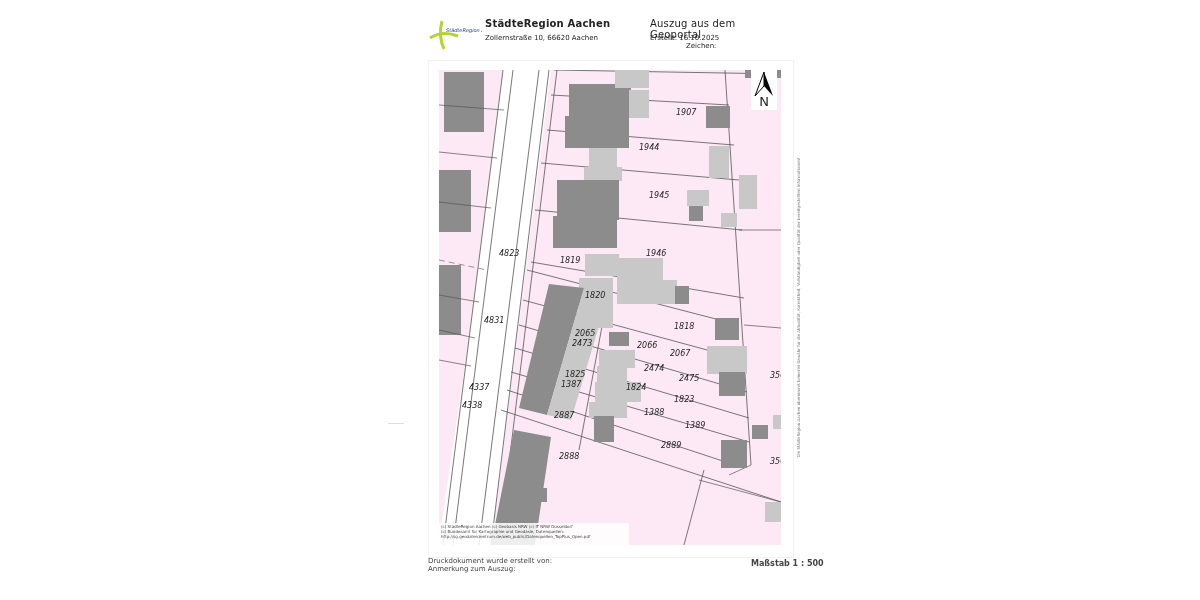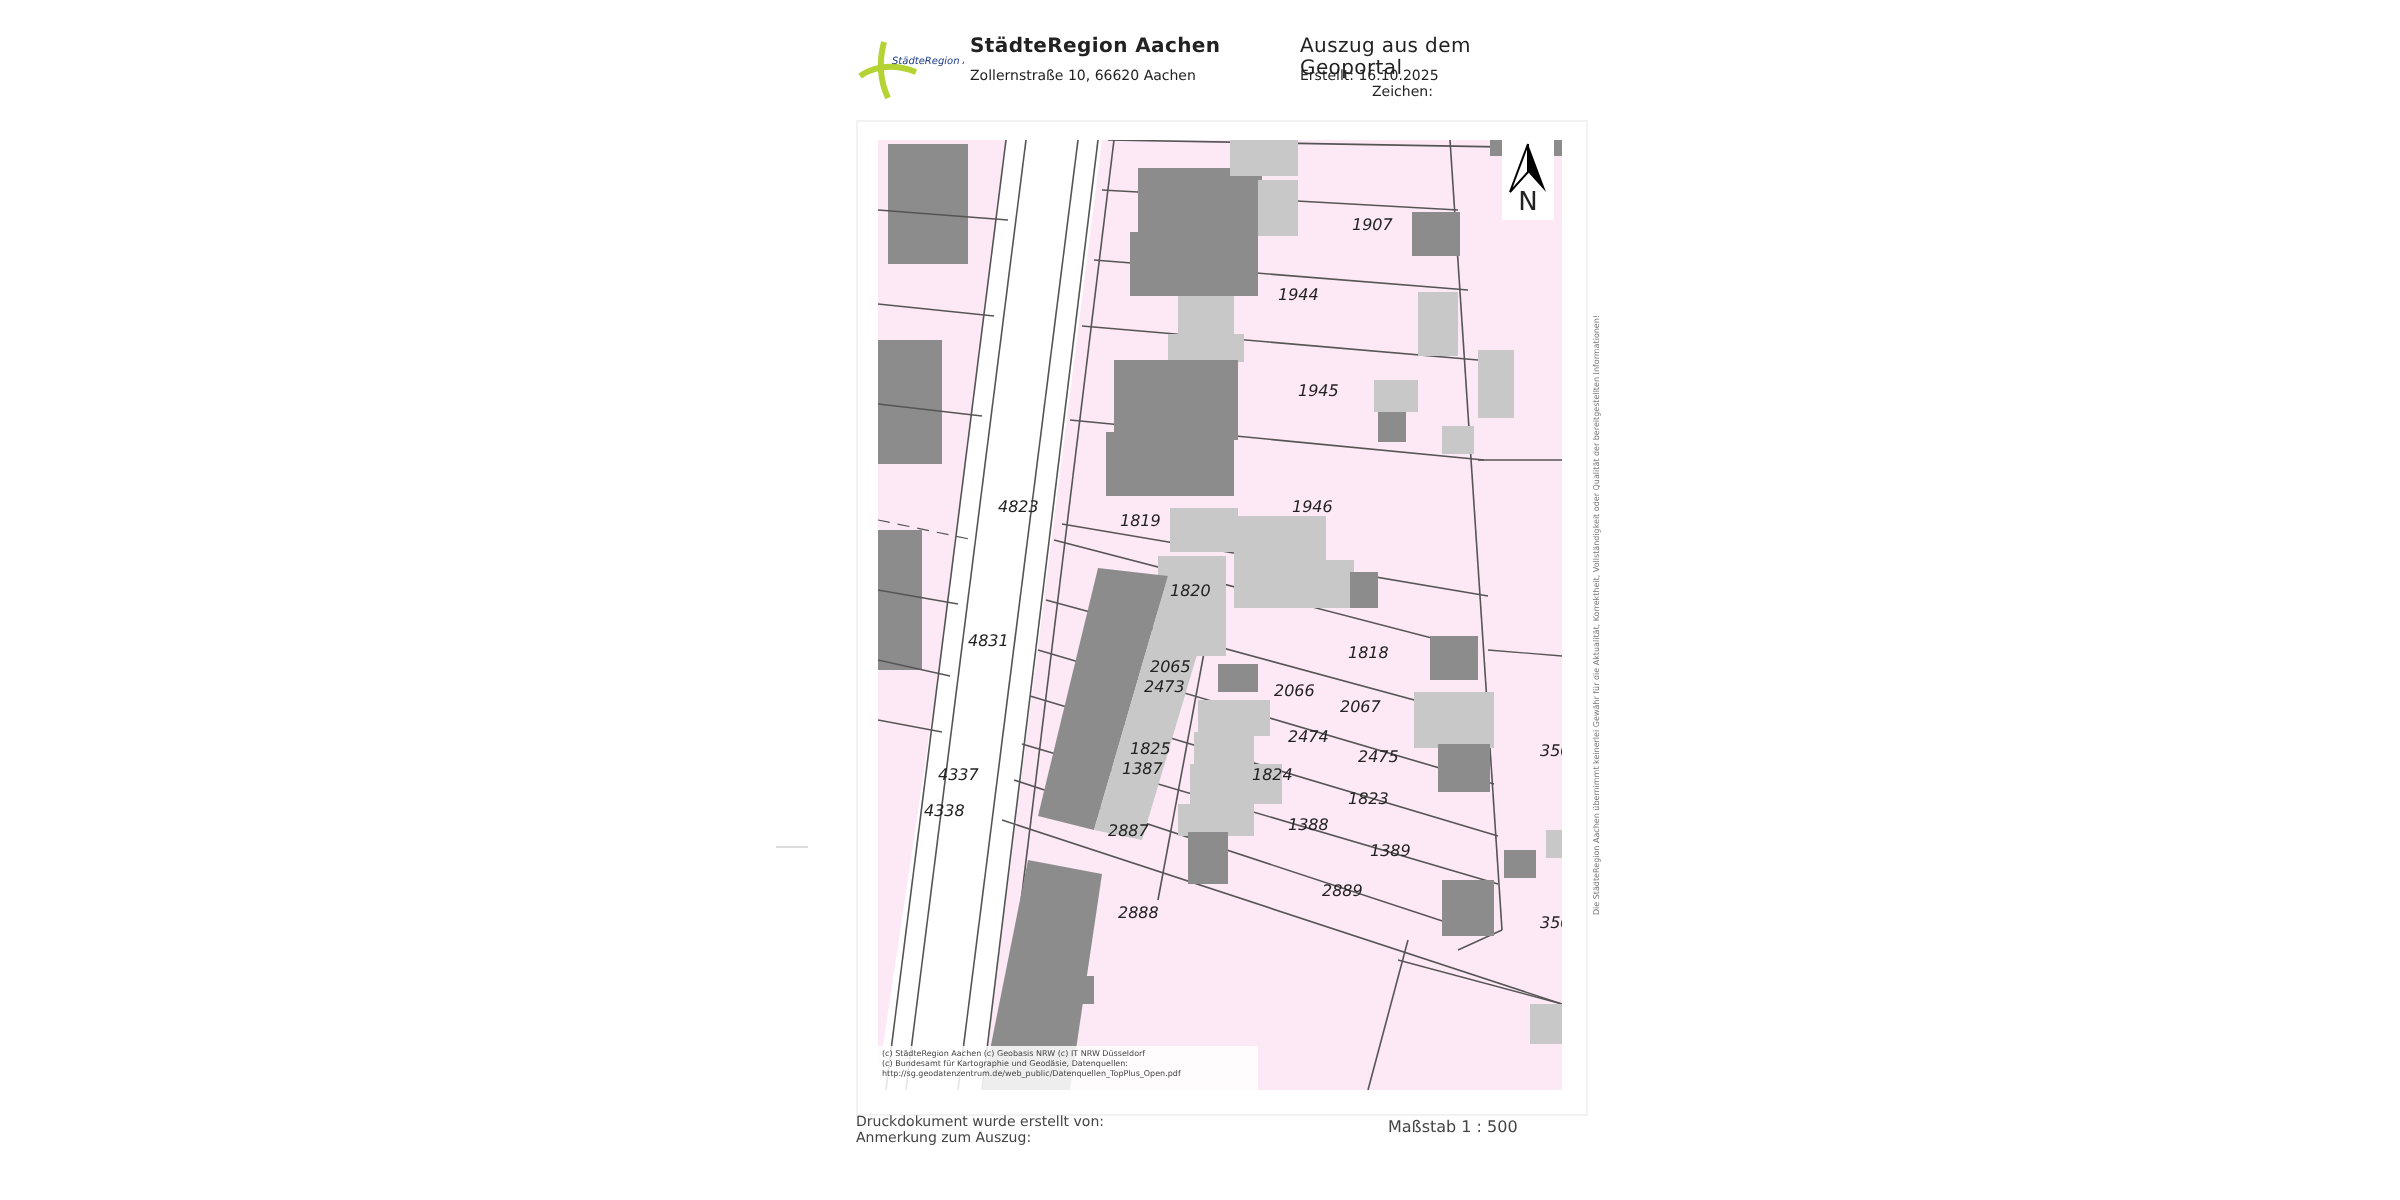--- a/index.html
+++ b/index.html
@@ -17,21 +17,21 @@
   .map svg { position:absolute; left:0; top:0; }
   .north { position:absolute; right:4px; top:0; width:26px; height:40px; background:#fff; }
   .north-label { position:absolute; left:0; right:0; bottom:1px; text-align:center; font-size:13px; }
   .copyright { position:absolute; left:0; bottom:0; width:190px; height:22px; background:rgba(255,255,255,0.85);
                font-size:4px; line-height:5px; padding:1px 2px; box-sizing:border-box; color:#444; }
   .side-note { position:absolute; left:795px; top:148px; width:6px; height:320px; }
   .side-note span { position:absolute; left:-157px; top:157px; width:320px; transform:rotate(-90deg);
                     font-size:4px; color:#777; white-space:nowrap; text-align:center; }
   .footer-left1 { position:absolute; left:428px; top:557px; font-size:7px; color:#444; }
   .footer-left2 { position:absolute; left:428px; top:565px; font-size:7px; color:#444; }
-  .scale { position:absolute; left:694px; top:559px; font-size:8px; font-weight:normal; color:#444; }
+  .scale { position:absolute; left:751px; top:559px; font-size:8px; font-weight:bold; color:#444; }
   .left-mark { position:absolute; left:388px; top:423px; width:16px; height:1px; background:#ddd; }
   .parcel-label { font-family:"DejaVu Sans", sans-serif; font-size:8px; font-style:italic; fill:#222; }
 </style>
 </head>
 <body>
 
 <div class="header">
   <div class="logo">
     <svg width="54" height="32" viewBox="0 0 54 32">
       <path d="M2 20 Q14 12 30 18" stroke="#b5d334" stroke-width="3" fill="none"></path>

